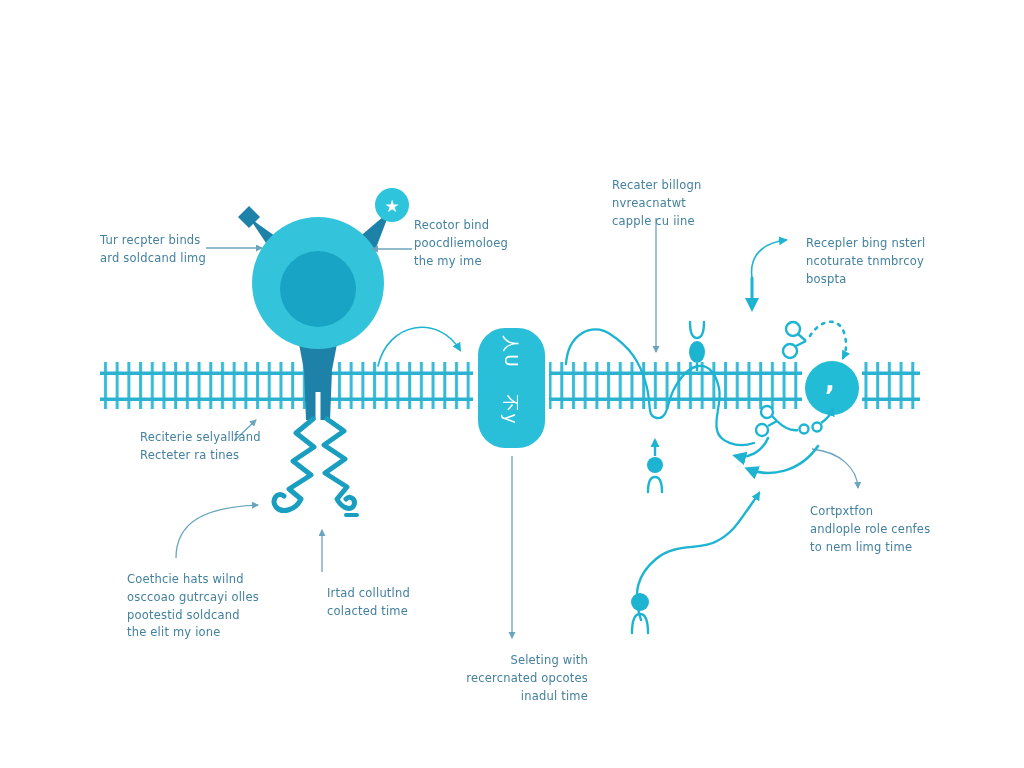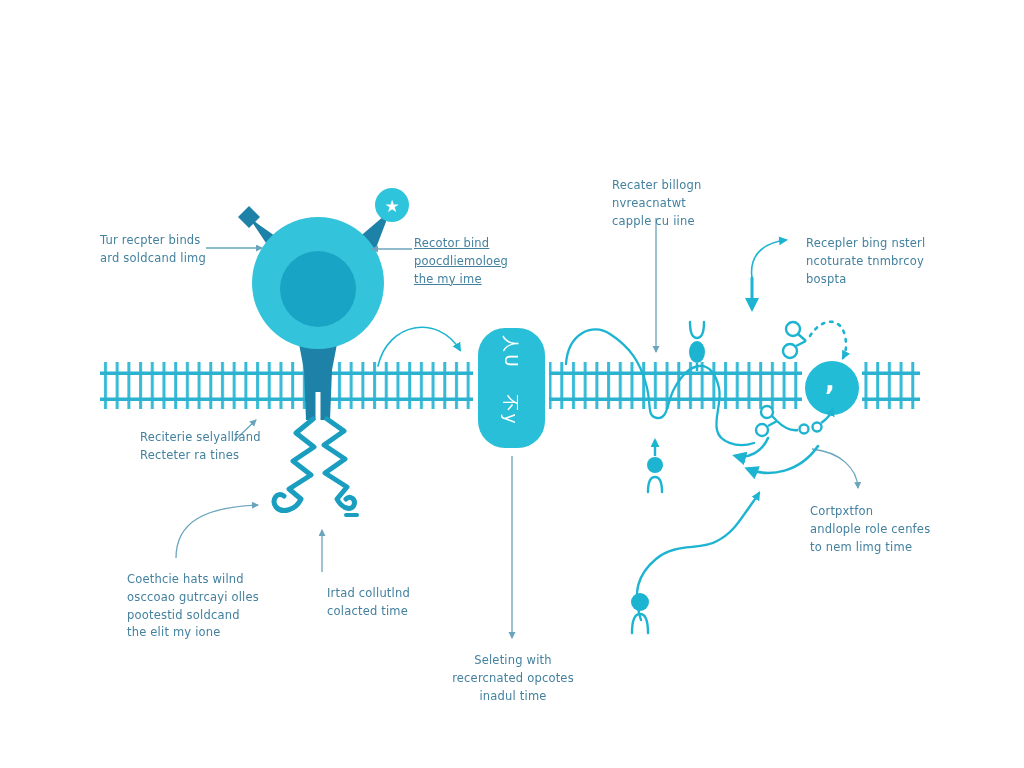--- a/index.html
+++ b/index.html
@@ -5,21 +5,21 @@
   html,body{margin:0;padding:0;background:#fff;}
   .canvas{
     position:relative;width:1024px;height:768px;background:#ffffff;overflow:hidden;
     font-family:"DejaVu Sans", sans-serif;
   }
   .diagram-svg{position:absolute;left:0;top:0;}
   .lbl{
     position:absolute;font-size:11.5px;line-height:1.55;color:#43819f;
     white-space:pre-line;letter-spacing:0.2px;
   }
-  .lbl.center{text-align:center;}
+  .lbl.center{text-align:right;}
 </style>
 </head>
 <body>
 
 <div class="canvas">
 
   <svg class="diagram-svg" width="1024" height="768" viewBox="0 0 1024 768">
     <defs>
       <pattern id="ticks" patternUnits="userSpaceOnUse" x="100" y="362" width="11.7" height="47">
         <rect x="4" y="0" width="3" height="47" fill="#35b9d6"></rect>
@@ -155,21 +155,21 @@
         <circle cx="804" cy="429" r="4.5"></circle>
         <circle cx="817" cy="427" r="4.5"></circle>
       </g>
       <path d="M 821 423 C 827 419 831 414 833 409" fill="none" stroke="#1db4d2" stroke-width="2.4" marker-end="url(#ah-cyan)"></path>
     </g>
   </svg>
 
   <div class="lbl" style="left:100px;top:232px;width:130px;">Tur recpter binds
 ard soldcand limg</div>
 
-  <div class="lbl" style="left:414px;top:235px;width:130px;text-decoration:underline;">Recotor bind
+  <div class="lbl" style="left:414px;top:217px;width:130px;">Recotor bind
 poocdliemoloeg
 the my ime</div>
 
   <div class="lbl" style="left:612px;top:166px;width:140px;margin-top:11px;">Recater billogn
 nvreacnatwt
 capple cu iine</div>
 
   <div class="lbl" style="left:806px;top:235px;width:150px;">Recepler bing nsterl
 ncoturate tnmbrcoy
 bospta</div>

